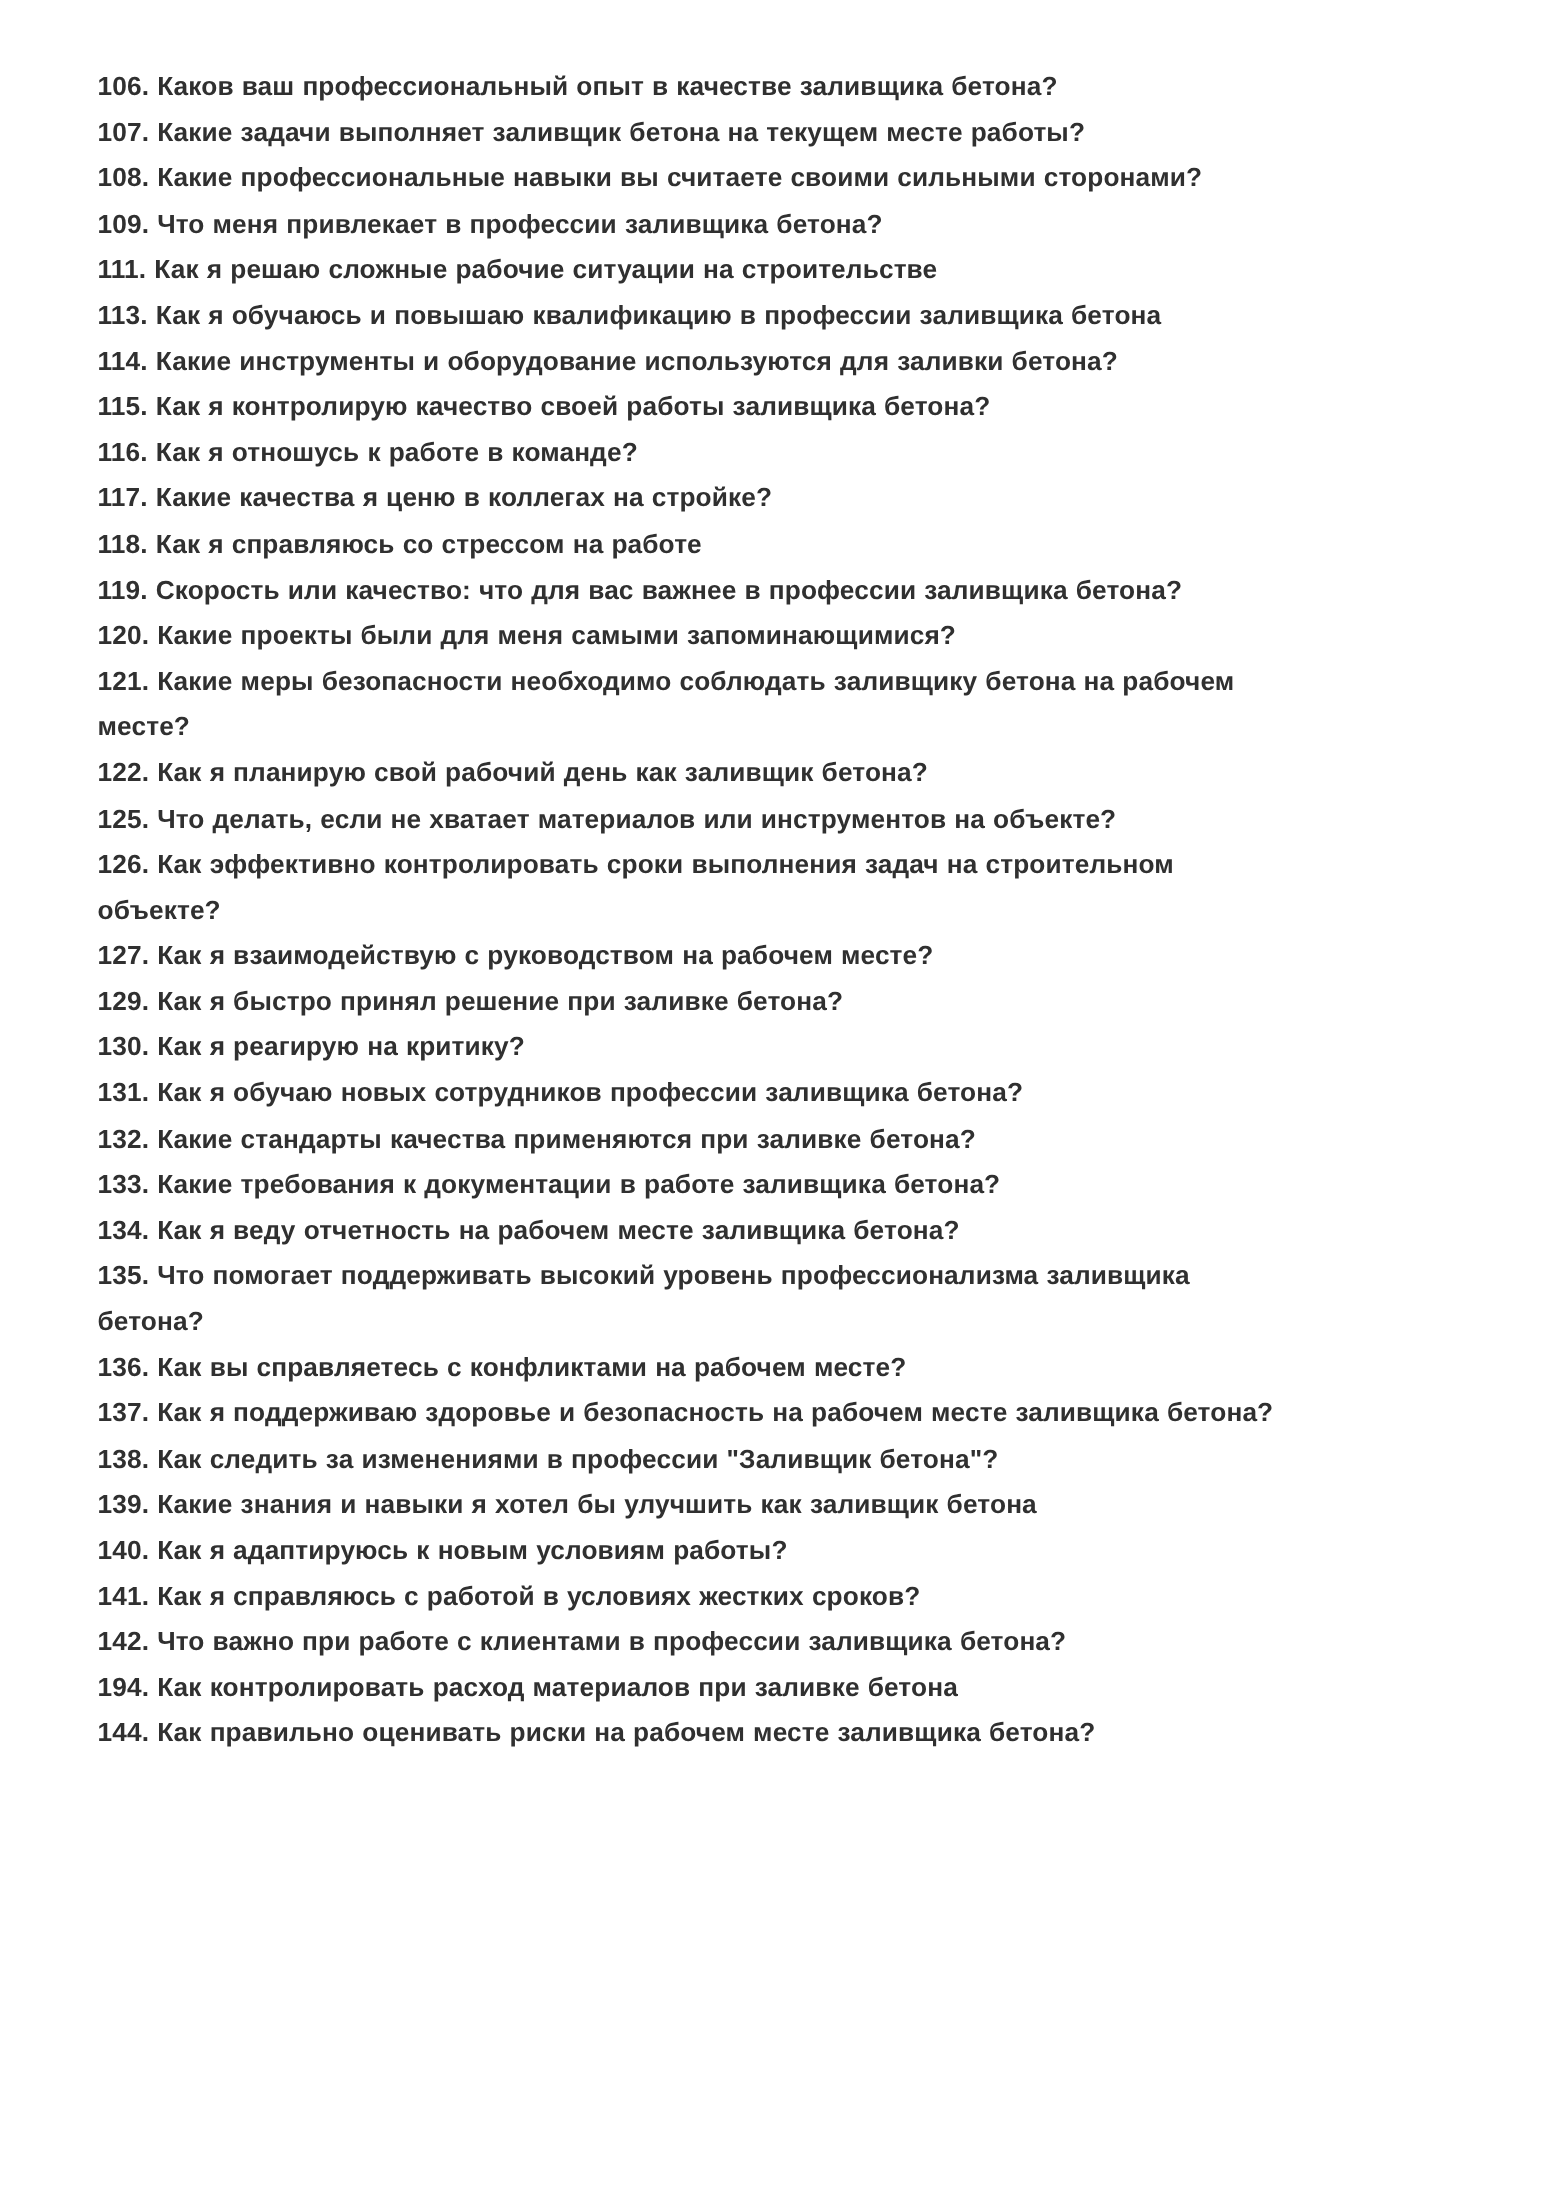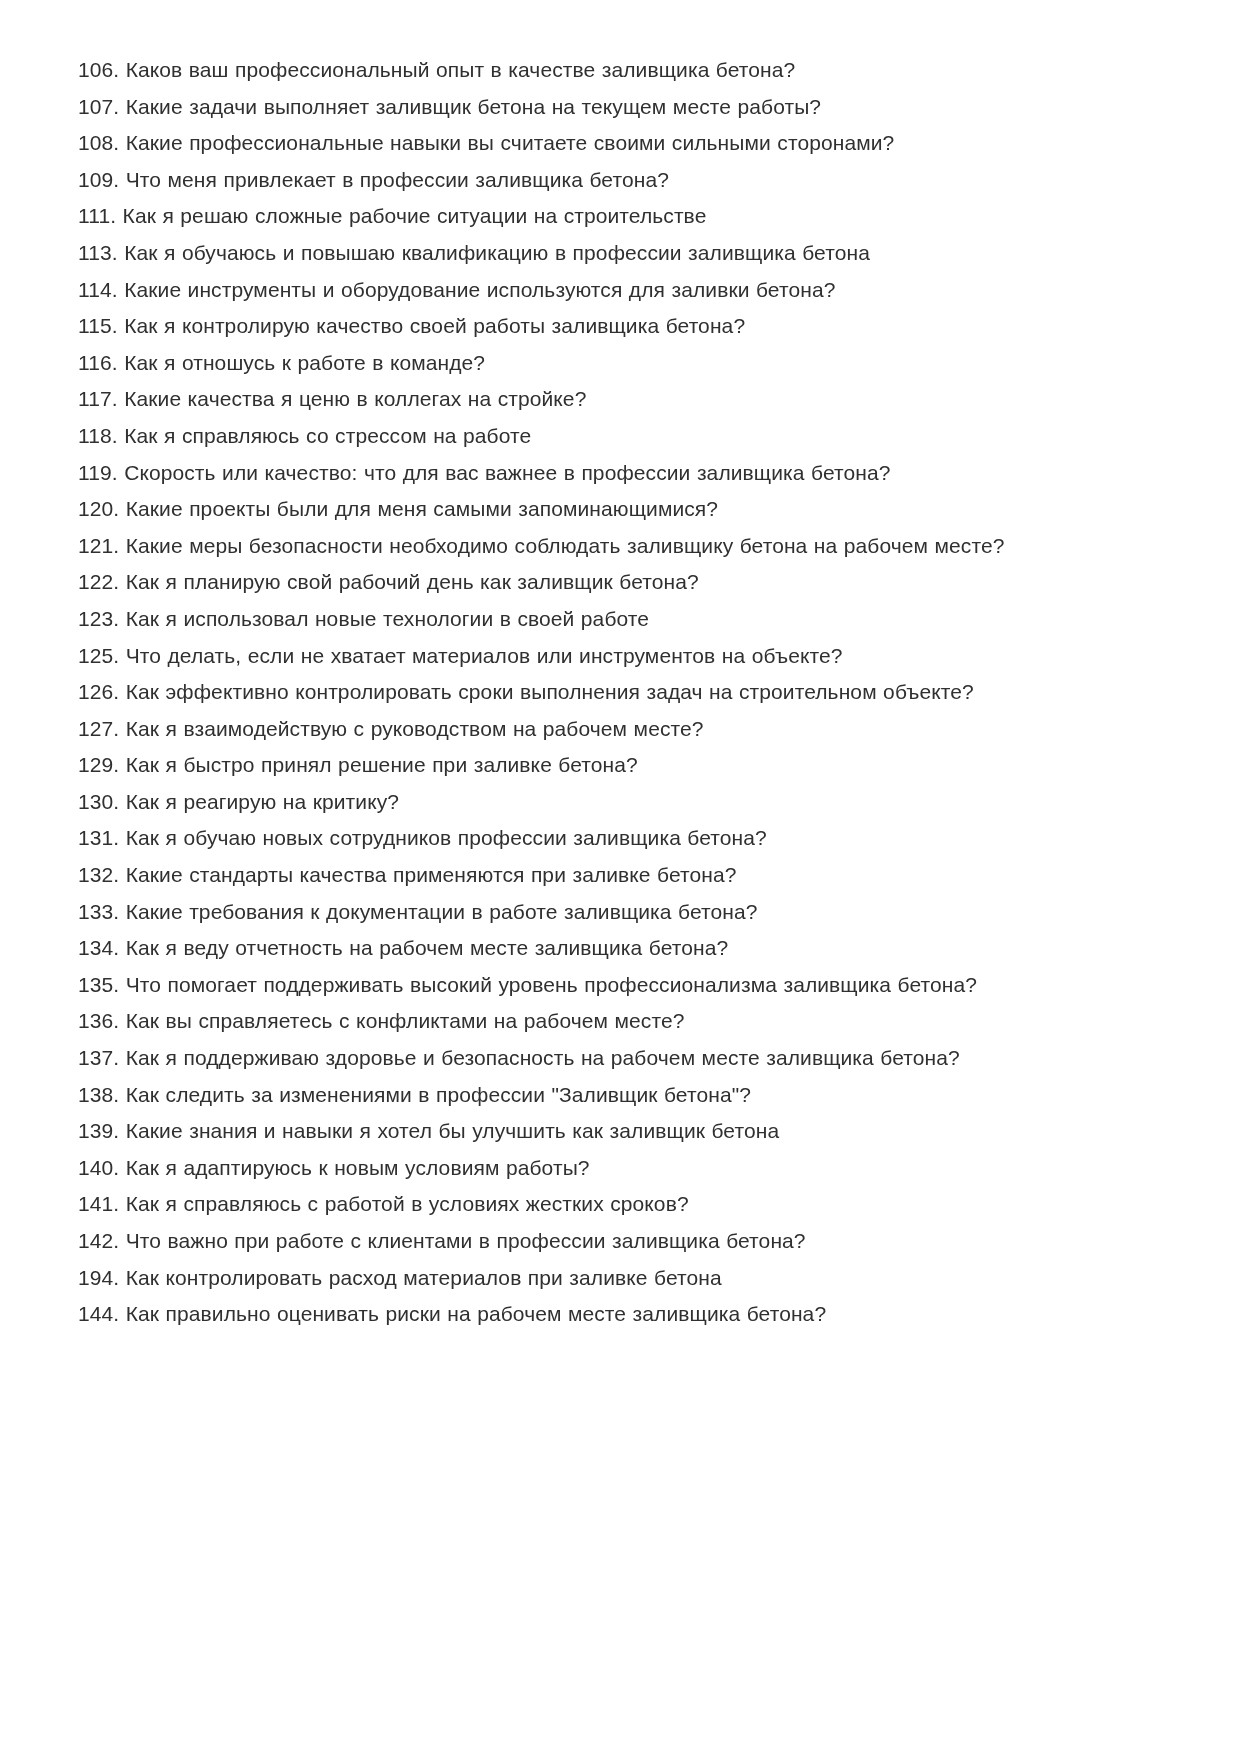--- a/index.html
+++ b/index.html
@@ -22,21 +22,21 @@
     margin: 0;
     padding: 0;
     list-style: none;
     max-width: 960px;
   }
   .question {
     margin: 0;
     padding: 0;
     font-size: 21px;
     line-height: 36.6px;
-    font-weight: 400;
+    font-weight: 700;
     letter-spacing: 0.1px;
     word-spacing: 0.5px;
   }
 </style>
 </head>
 <body>
 
 <main class="page">
   <ol class="question-list" id="question-list">
       <li class="question">106. Каков ваш профессиональный опыт в качестве заливщика бетона?</li>
@@ -47,21 +47,20 @@
       <li class="question">113. Как я обучаюсь и повышаю квалификацию в профессии заливщика бетона</li>
       <li class="question">114. Какие инструменты и оборудование используются для заливки бетона?</li>
       <li class="question">115. Как я контролирую качество своей работы заливщика бетона?</li>
       <li class="question">116. Как я отношусь к работе в команде?</li>
       <li class="question">117. Какие качества я ценю в коллегах на стройке?</li>
       <li class="question">118. Как я справляюсь со стрессом на работе</li>
       <li class="question">119. Скорость или качество: что для вас важнее в профессии заливщика бетона?</li>
       <li class="question">120. Какие проекты были для меня самыми запоминающимися?</li>
       <li class="question">121. Какие меры безопасности необходимо соблюдать заливщику бетона на рабочем месте?</li>
       <li class="question">122. Как я планирую свой рабочий день как заливщик бетона?</li>
-      <li class="question">123. Как я использовал новые технологии в своей работе</li>
       <li class="question">125. Что делать, если не хватает материалов или инструментов на объекте?</li>
       <li class="question">126. Как эффективно контролировать сроки выполнения задач на строительном объекте?</li>
       <li class="question">127. Как я взаимодействую с руководством на рабочем месте?</li>
       <li class="question">129. Как я быстро принял решение при заливке бетона?</li>
       <li class="question">130. Как я реагирую на критику?</li>
       <li class="question">131. Как я обучаю новых сотрудников профессии заливщика бетона?</li>
       <li class="question">132. Какие стандарты качества применяются при заливке бетона?</li>
       <li class="question">133. Какие требования к документации в работе заливщика бетона?</li>
       <li class="question">134. Как я веду отчетность на рабочем месте заливщика бетона?</li>
       <li class="question">135. Что помогает поддерживать высокий уровень профессионализма заливщика бетона?</li>

